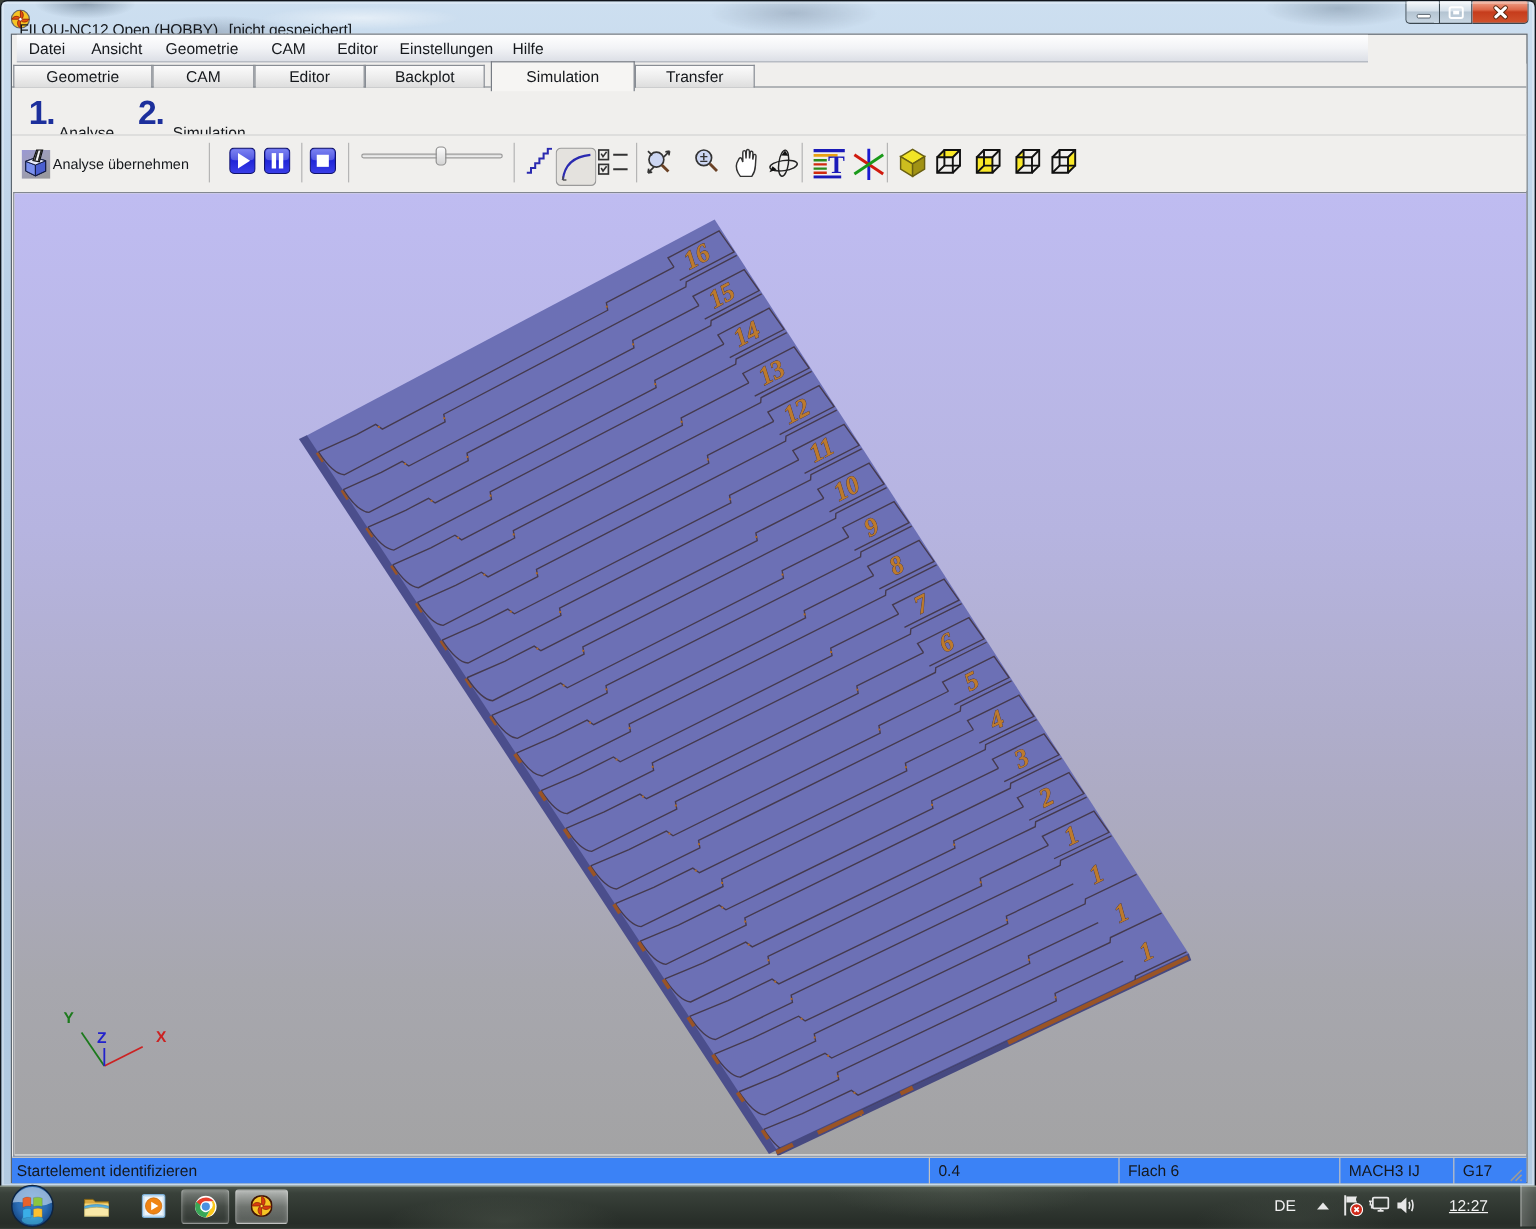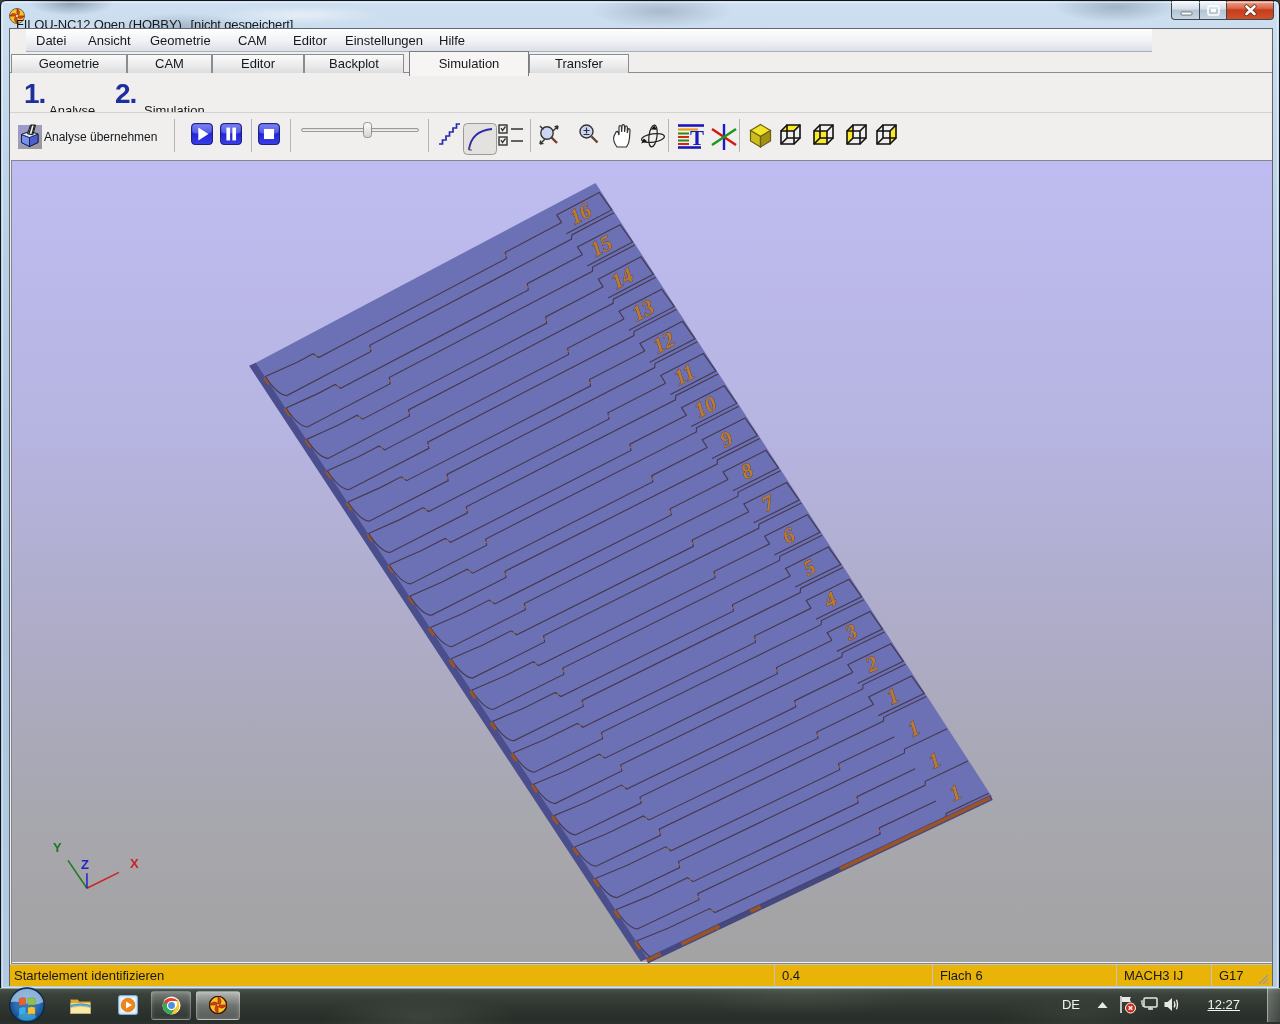--- a/index.html
+++ b/index.html
@@ -35,21 +35,21 @@
 .wbtn.min { width:29px; border-radius:0 0 0 4px; }
 .wbtn.max { width:27px; border-left:none; }
 .wbtn.cls { width:47px; border-left:none; border-radius:0 0 4px 0;
   background:linear-gradient(180deg,#f0a68e 0%,#dd6647 40%,#c63c1c 50%,#d0512c 100%); }
 
 
 #client { position:absolute; left:8px; top:27px; width:1264px; height:958px;
   background:#f0efed; border:1px solid #5c6670; }
 
 
-#menubar { position:absolute; left:16px; top:0; width:1126px; height:23px;
+#menubar { position:absolute; left:4px; top:0; width:1126px; height:23px;
   background:linear-gradient(180deg,#ffffff 0%,#f2f3f6 50%,#dcdfe6 100%);
   border-bottom:1px solid #aab0ba;
   font-size:13px; color:#15181c; }
 #menubar span { position:absolute; top:4px; }
 
 
 #tabrow { position:absolute; left:0; top:24px; width:1262px; height:24px; background:#f0efed; }
 .tab { position:absolute; top:1px; height:19px; border:1px solid #888d94; border-bottom:none;
   background:linear-gradient(180deg,#fbfbfb 0%,#ececec 55%,#dddddd 100%);
   font-size:13px; color:#15181c; text-align:center; line-height:18px; }
@@ -65,21 +65,21 @@
 #toolbar { position:absolute; left:0; top:83px; width:1262px; height:47px; background:#f0efed;
   border-top:1px solid #d2d2d2; }
 .tsep { position:absolute; top:6px; width:1px; height:33px; background:#b5b5b5; }
 .ticon { position:absolute; top:10px; }
 #analyselbl { position:absolute; left:34px; top:17px; font-size:12px; color:#15181c; }
 
 
 #vp { position:absolute; left:1px; top:131px; width:1261px; height:804px; border:1px solid #828790; border-right:none; }
 
 
-#status { position:absolute; left:0; top:935px; width:1262px; height:22px; background:#eab308;
+#status { position:absolute; left:0; top:935px; width:1262px; height:22px; background:#3b82f6;
   border-top:1px solid #c2c2c2; font-size:13px; color:#15181c; }
 .scell { position:absolute; top:0; height:22px; border-left:1px solid #c2c2c2; }
 #status div span { position:absolute; top:3px; left:7px; white-space:nowrap; }
 
 
 #taskbar { position:absolute; left:0; top:988px; width:1280px; height:42px;
   background:
    radial-gradient(140px 30px at 420px 30px, rgba(120,130,115,0.25), rgba(120,130,115,0) 70%),
    radial-gradient(160px 34px at 800px 4px, rgba(110,120,105,0.22), rgba(110,120,105,0) 70%),
    radial-gradient(120px 28px at 1080px 28px, rgba(100,110,100,0.2), rgba(100,110,100,0) 70%),

